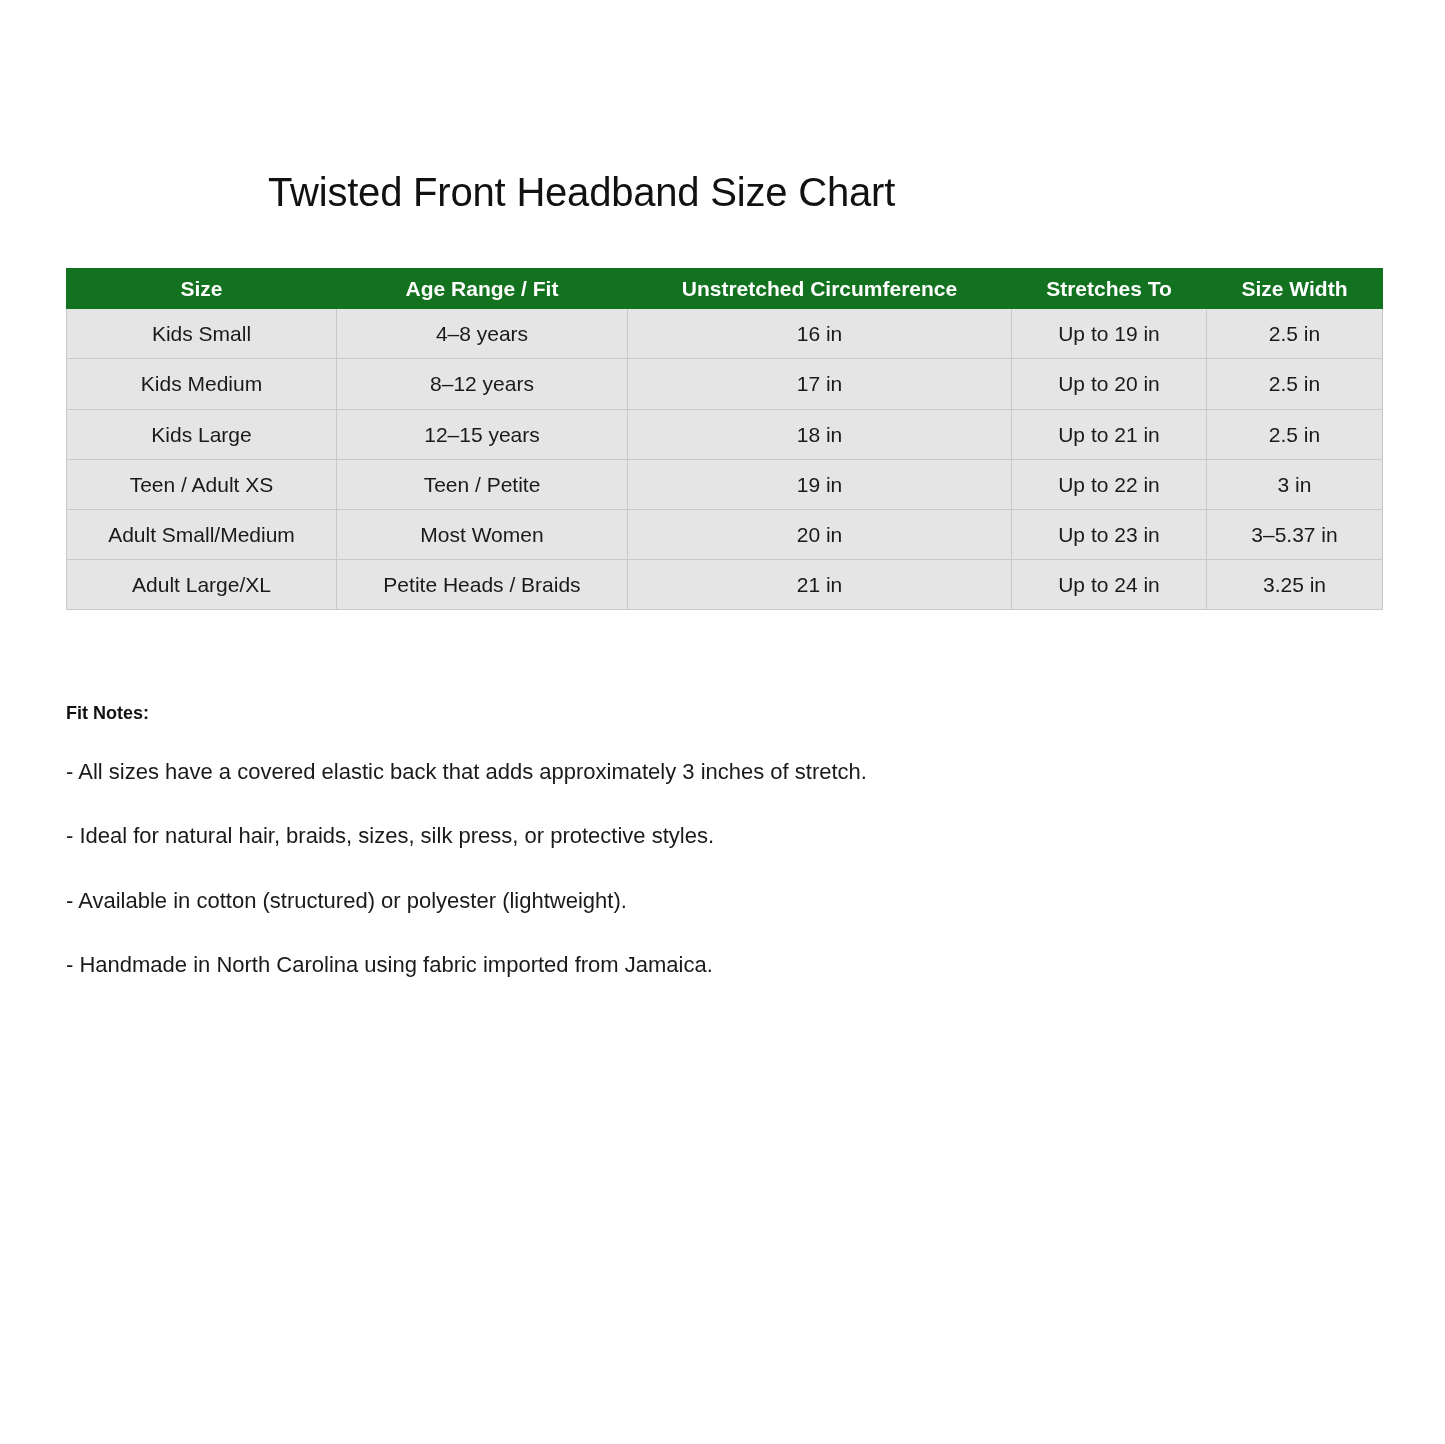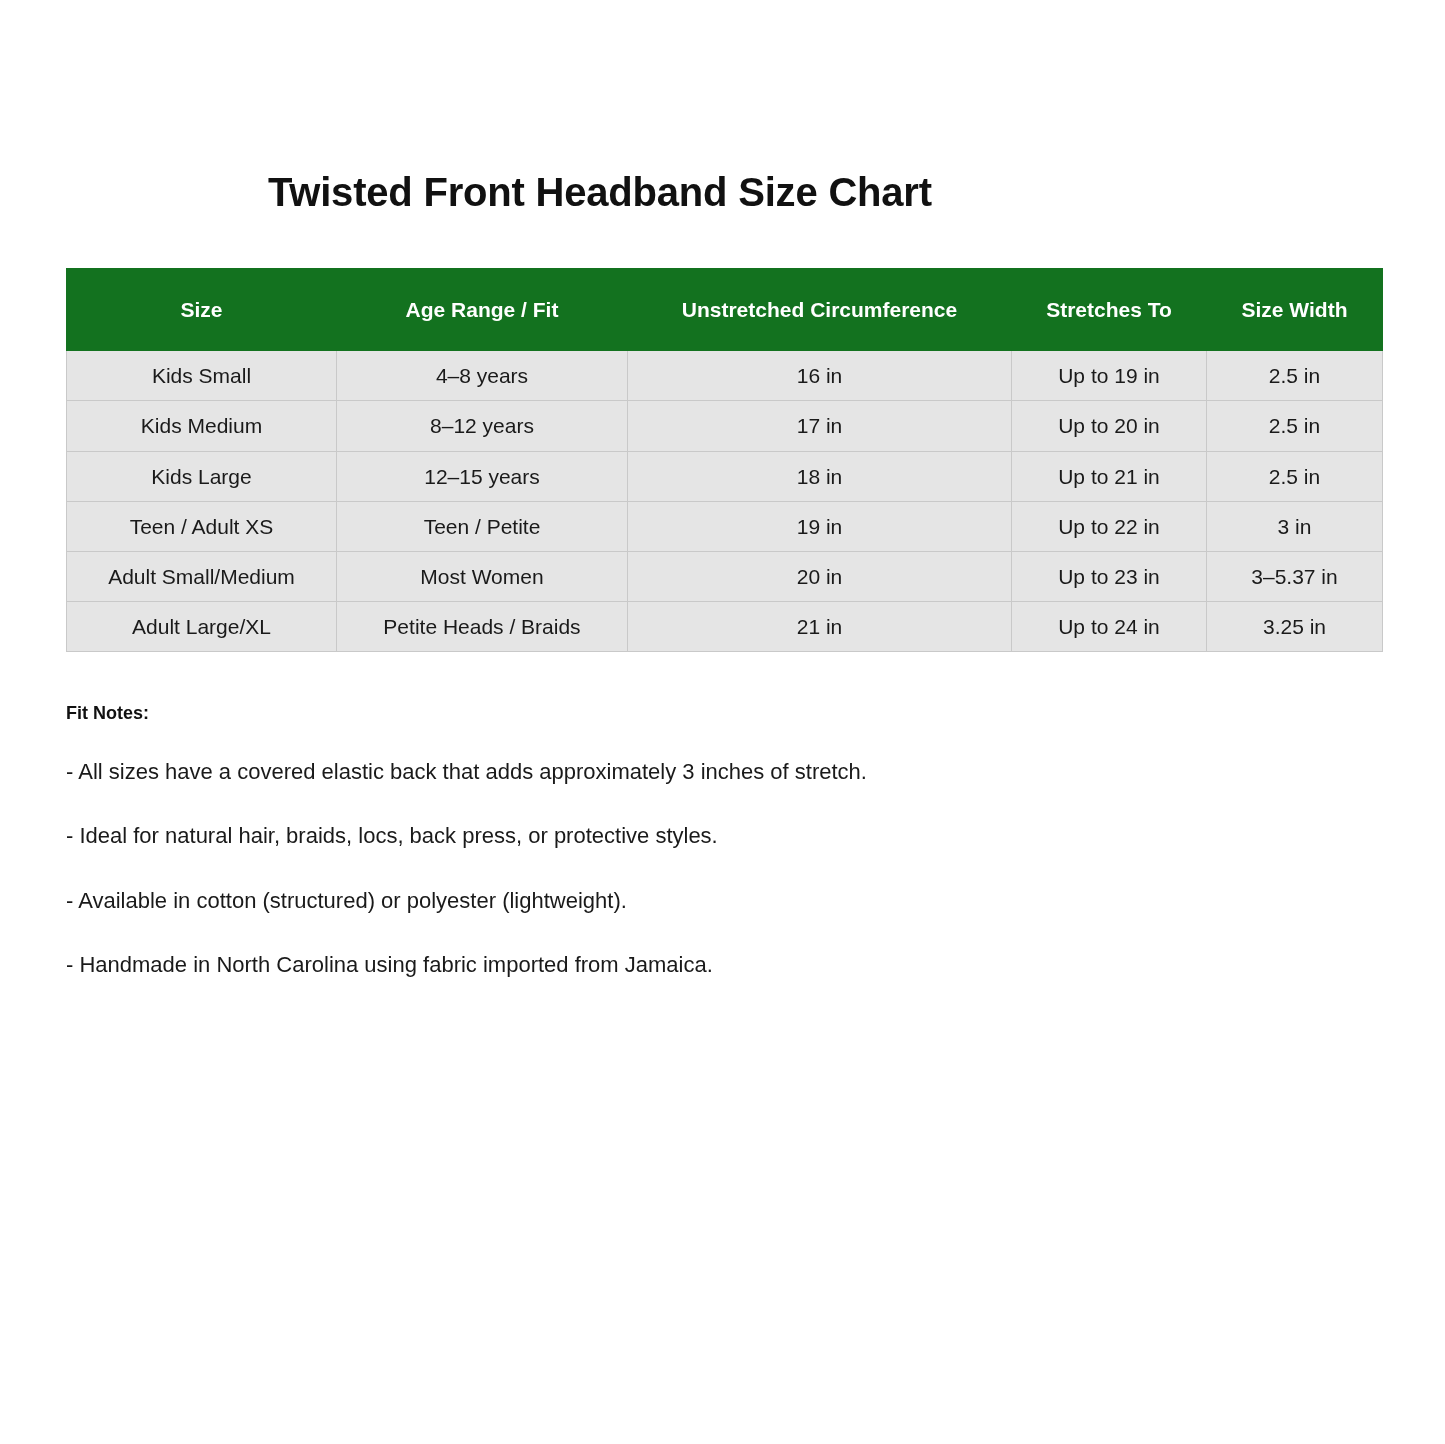--- a/index.html
+++ b/index.html
@@ -20,39 +20,39 @@
     left: 0;
     top: 0;
     width: 1445px;
     height: 1444px;
   }
   .title {
     position: absolute;
     left: 268px;
     top: 170px;
     font-size: 40px;
-    font-weight: bold;
+    font-weight: normal;
     letter-spacing: -0.2px;
     color: #111111;
     white-space: nowrap;
   }
   table.size-chart {
     position: absolute;
     left: 66px;
     top: 268px;
     width: 1316px;
     border-collapse: collapse;
     table-layout: fixed;
   }
   table.size-chart th {
     background: #13721f;
     color: #ffffff;
     font-size: 21px;
     font-weight: bold;
-    padding: 28px 6px;
+    padding: 7px 6px;
     text-align: center;
     border: 1px solid #13721f;
     line-height: 1.2;
   }
   table.size-chart td {
     background: #e5e5e5;
     color: #1a1a1a;
     font-size: 21px;
     padding: 12px 6px;
     text-align: center;
@@ -152,18 +152,18 @@
         <td>21 in</td>
         <td>Up to 24 in</td>
         <td>3.25 in</td>
       </tr>
     </tbody>
   </table>
 
   <div class="notes">
     <div class="notes-title">Fit Notes:</div>
     <div class="note-line">- All sizes have a covered elastic back that adds approximately 3 inches of stretch.</div>
-    <div class="note-line">- Ideal for natural hair, braids, locs, back press, or protective styles.</div>
+    <div class="note-line">- Ideal for natural hair, braids, sizes, silk press, or protective styles.</div>
     <div class="note-line">- Available in cotton (structured) or polyester (lightweight).</div>
     <div class="note-line">- Handmade in North Carolina using fabric imported from Jamaica.</div>
   </div>
 
 </div>
 
 </body></html>

